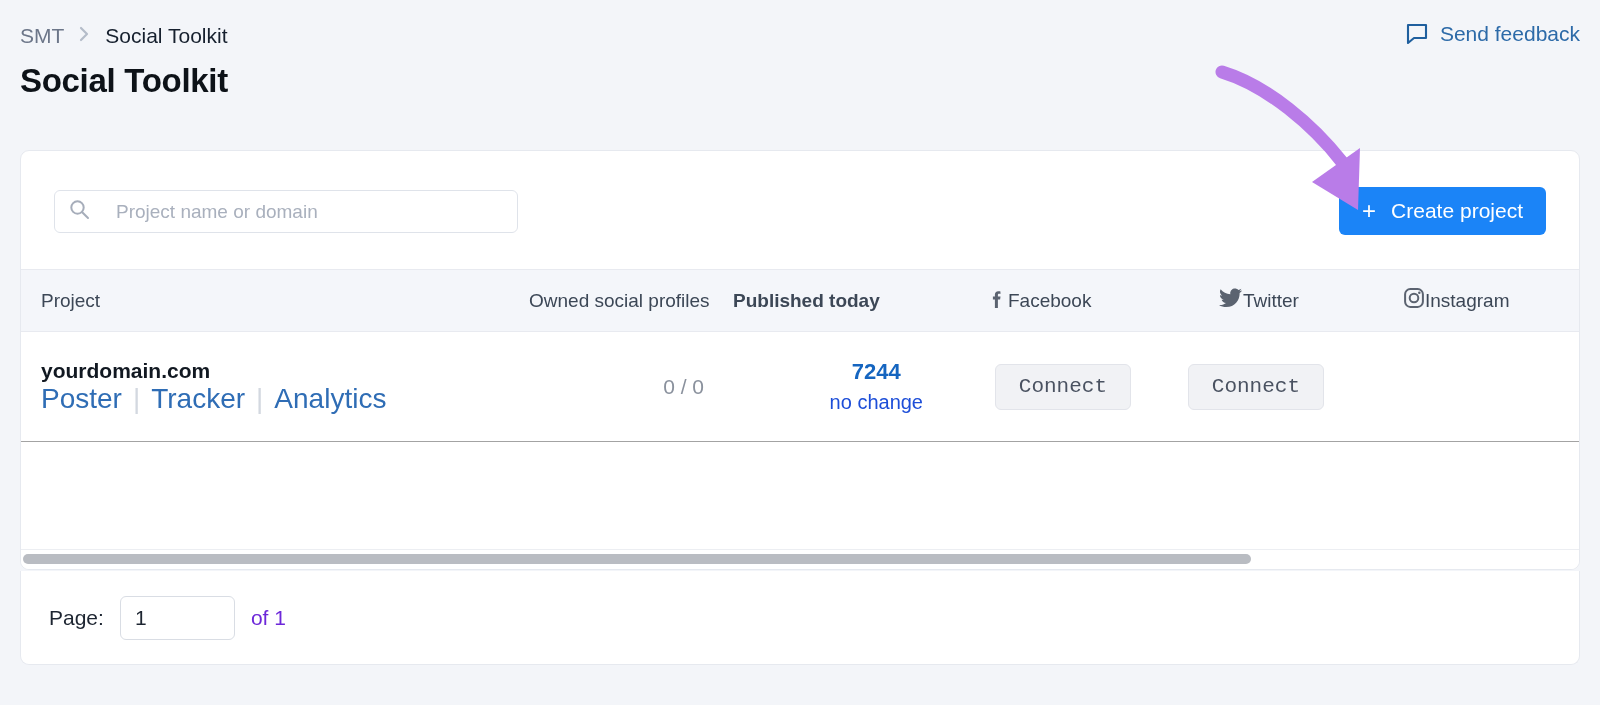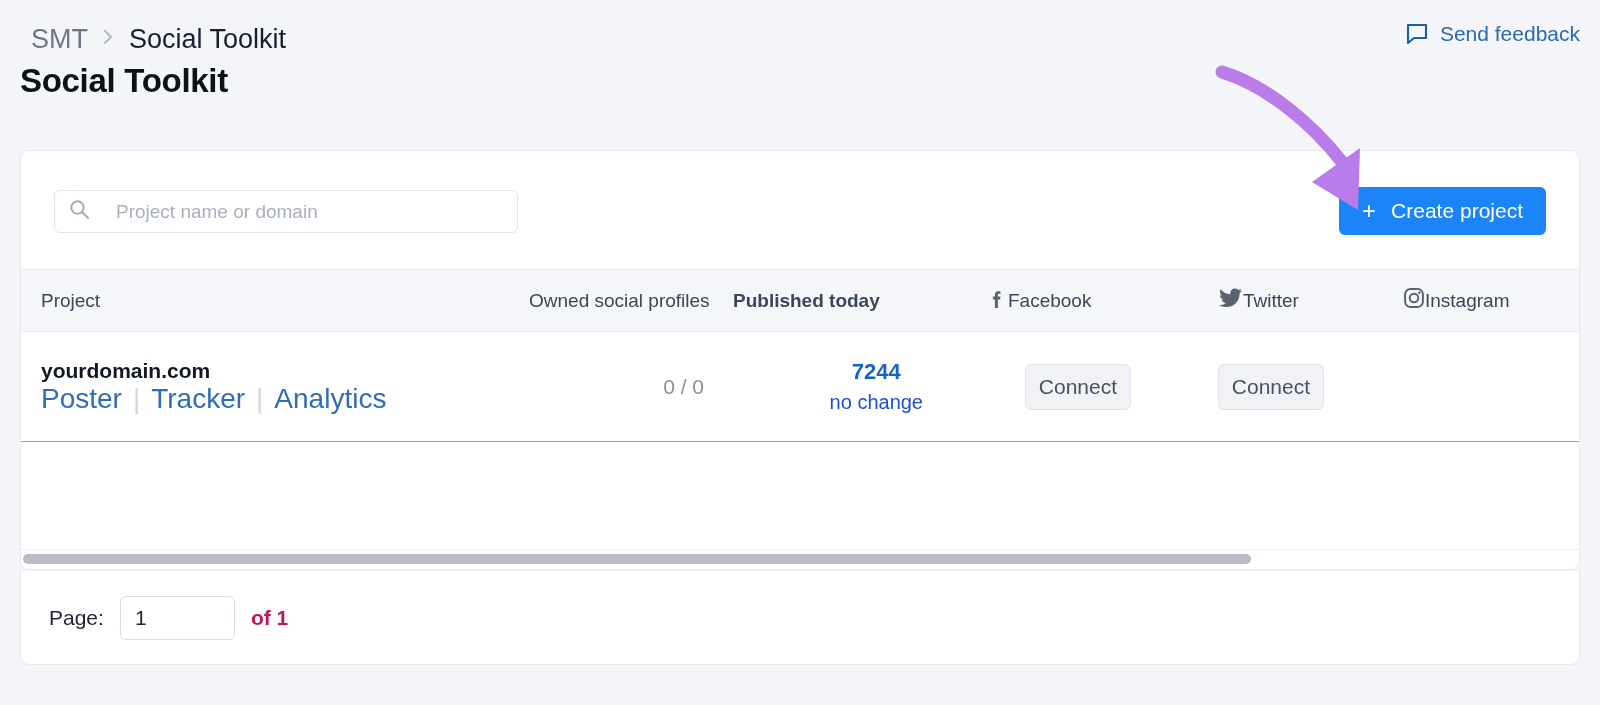--- a/index.html
+++ b/index.html
@@ -12,22 +12,21 @@
   }
   .page { position: relative; width: 1600px; height: 705px; }
 
   
   .topbar {
     position: absolute; left: 0; top: 0; width: 1600px; height: 140px;
   }
   .breadcrumb {
     position: absolute; left: 20px; top: 24px;
     display: flex; align-items: center; gap: 14px;
-    font-size: 27px;
-    margin-left: 11px;
+    font-size: 21px;
   }
   .crumb-root { color: #6c7689; }
   .crumb-sep { color: #b4bcc9; font-size: 17px; }
   .crumb-current { color: #16202e; }
   .page-title {
     position: absolute; left: 20px; top: 62px;
     font-size: 33px; font-weight: bold; color: #0d1218;
     letter-spacing: -0.3px;
   }
   .feedback {
@@ -125,24 +124,24 @@
     background: #1877f2; border: 2px solid #fff;
     display: flex; align-items: center; justify-content: center;
   }
 
   .published-val { font-size: 21px; color: #8a919d; }
   .metric { text-align: center; }
   .metric-num { font-size: 22px; font-weight: bold; color: #1565c0; }
   .metric-sub { font-size: 20px; color: #1d4ed8; margin-top: 6px; }
 
   .connect-btn {
-    height: 46px; padding: 0 13px;
+    height: 46px; padding: 0 23px;
     background: #f1f2f5; border: 1px solid #e2e4ea; border-radius: 6px;
     font-size: 21px; color: #4a5261; cursor: pointer;
-    font-family: Liberation Sans, sans-serif;
+    font-family: Liberation Mono, monospace;
   }
   .setup-btn {
     height: 46px; padding: 0 20px;
     background: #1b8ef5; border: none; border-radius: 6px;
     font-size: 21px; font-weight: bold; color: #fff; cursor: pointer;
     font-family: "Liberation Sans", sans-serif;
   }
 
   
   .hscroll {
@@ -163,21 +162,21 @@
     border-radius: 0 0 9px 9px; border-top: none;
     display: flex; align-items: center; padding-left: 28px; gap: 16px;
   }
   .pager-label { font-size: 21px; color: #1d2531; }
   .pager-input {
     width: 115px; height: 44px;
     border: 1px solid #d9dde4; border-radius: 6px;
     font-size: 21px; color: #1d2531; padding: 0 14px;
     font-family: "Liberation Sans", sans-serif; outline: none;
   }
-  .pager-total { font-size: 21px; color: #be185d; font-weight: bold; }
+  .pager-total { font-size: 21px; color: #6d28d9; }
 
   
   .arrow-anno {
     position: absolute; left: 1190px; top: 50px;
     width: 220px; height: 175px; pointer-events: none;
   }
 </style>
 </head>
 <body>
 

